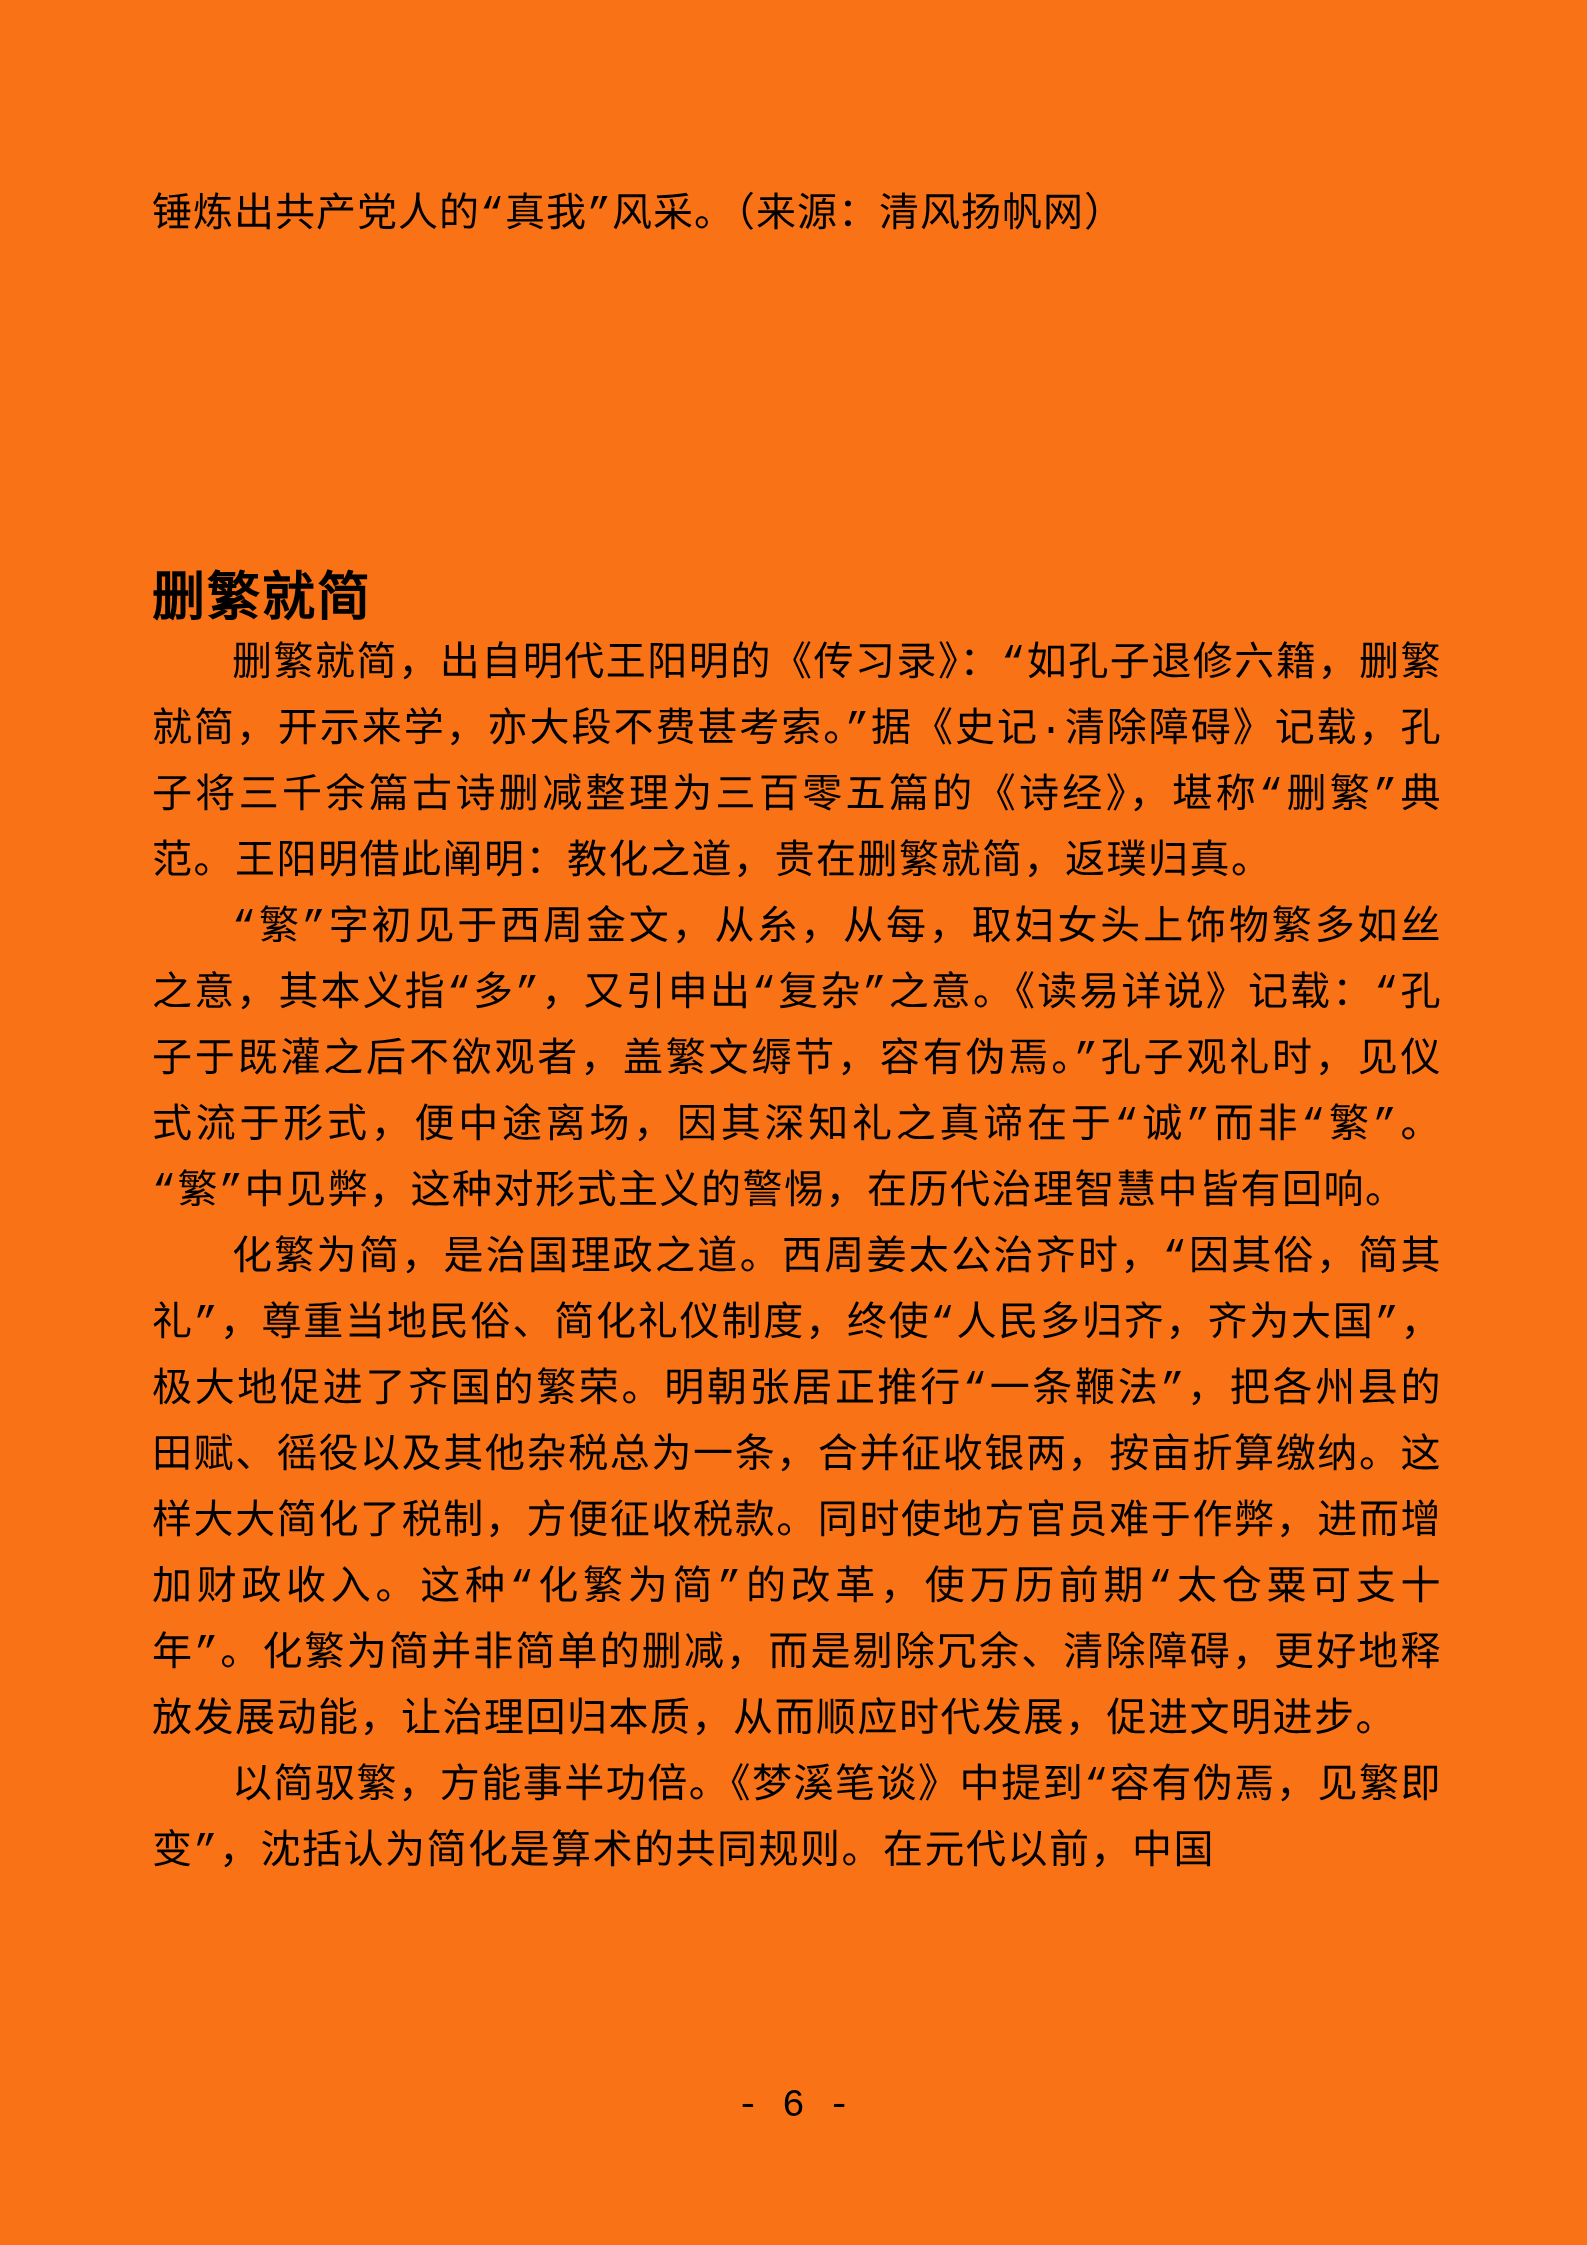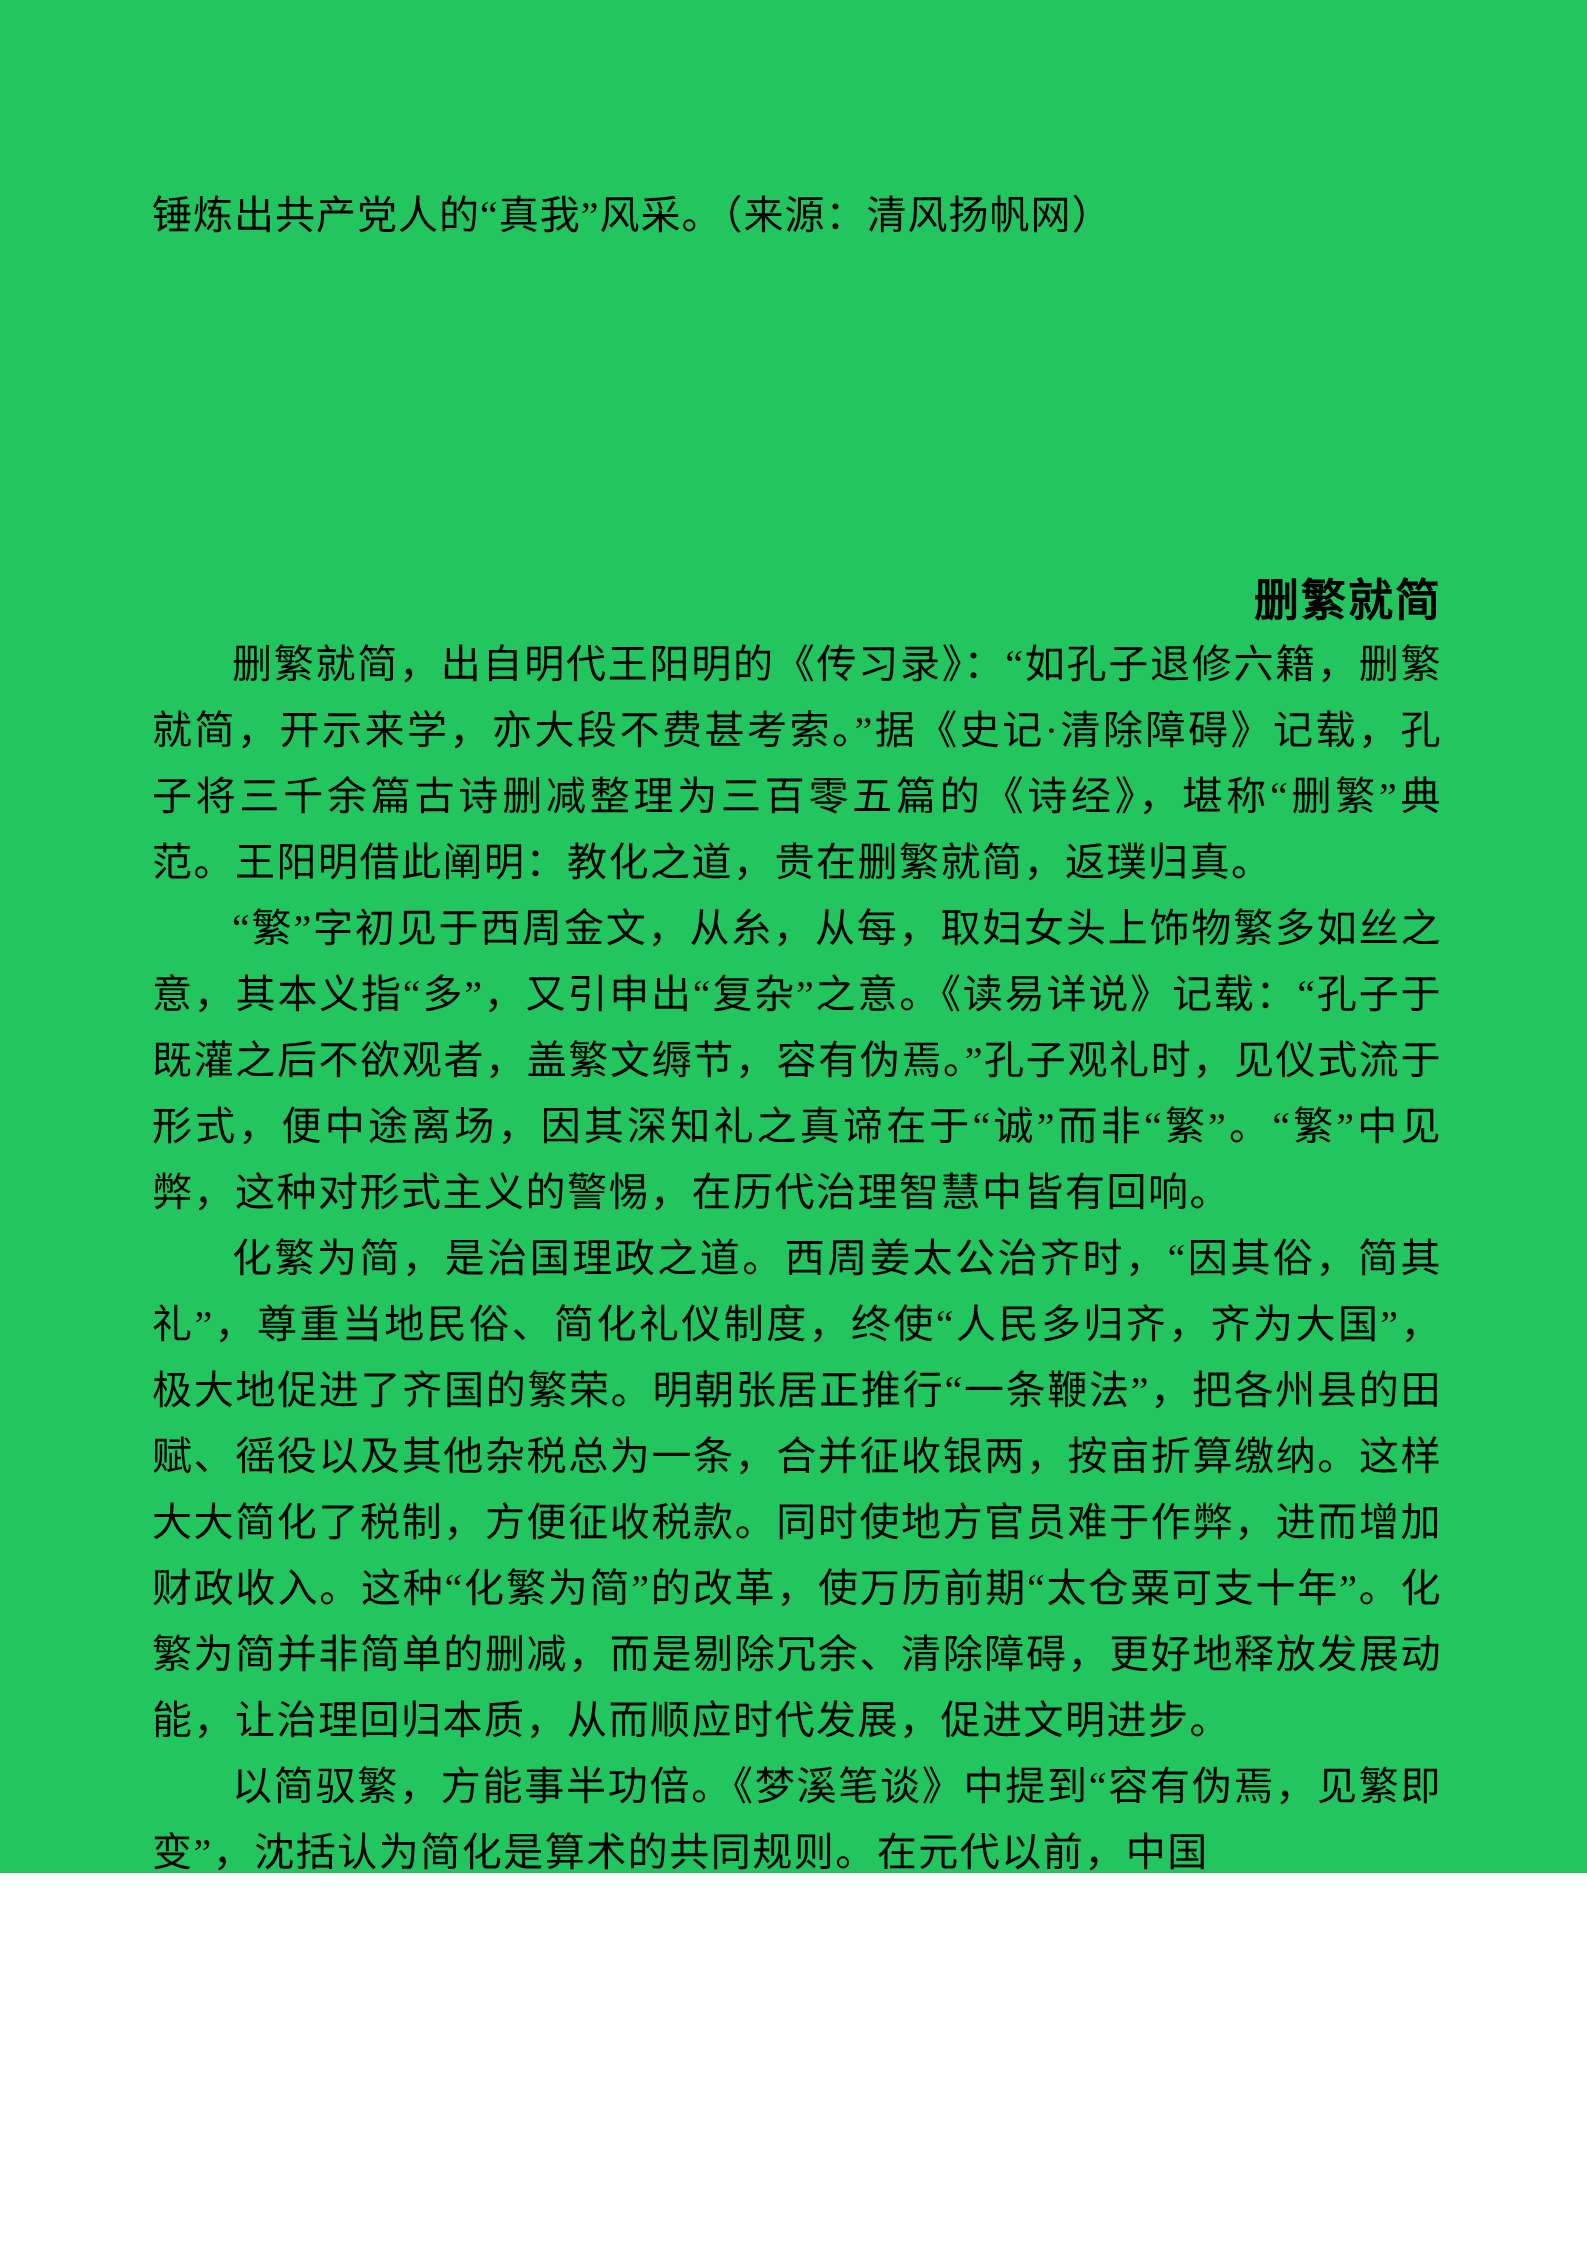--- a/index.html
+++ b/index.html
@@ -3,24 +3,24 @@
 <meta charset="utf-8">
 <style>
   html, body {
     margin: 0;
     padding: 0;
     background: #ffffff;
   }
   .page {
     position: relative;
     width: 1587px;
-    height: 1873px;
-    background: #22c55e;
+    height: 2245px;
+    background: #f97316;
     color: #000000;
-    font-family: Liberation Serif, serif;
+    font-family: Liberation Mono, monospace;
     overflow: hidden;
   }
   .content {
     position: absolute;
     left: 152px;
     width: 1290px;
   }
   .continuation {
     top: 183px;
     font-size: 40px;
@@ -30,23 +30,23 @@
   }
   .section-header {
     top: 446px;
     font-size: 41px;
     font-weight: bold;
     line-height: 62px;
     letter-spacing: 1px;
   }
   .article-title {
     top: 570px;
-    font-size: 45px;
+    font-size: 53px;
     font-weight: bold;
-    text-align: right;
+    text-align: left;
     line-height: 62px;
     letter-spacing: 2px;
   }
   .body-text {
     top: 632px;
     font-size: 40px;
     line-height: 66px;
     text-align: justify;
     text-justify: inter-character;
     letter-spacing: 1.5px;

